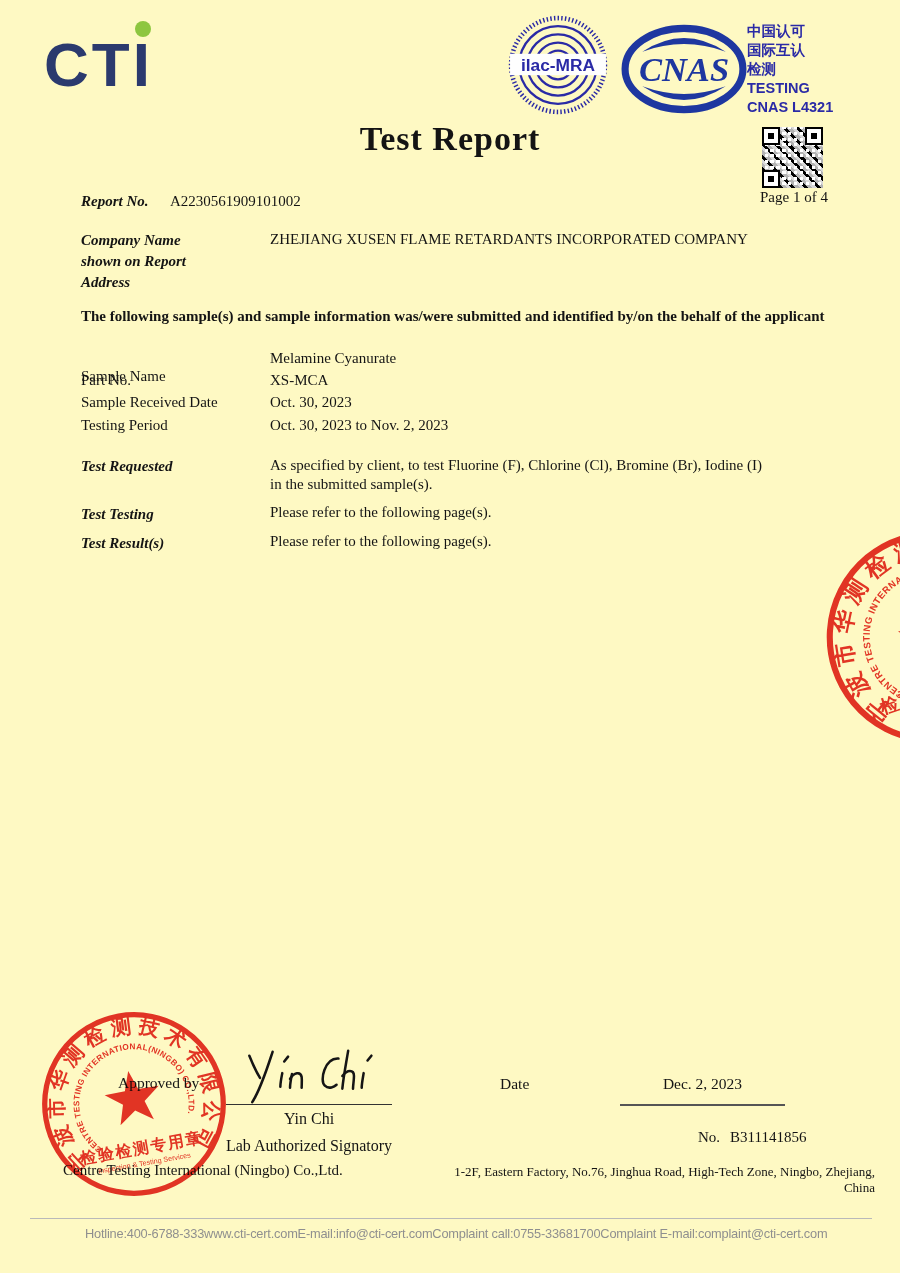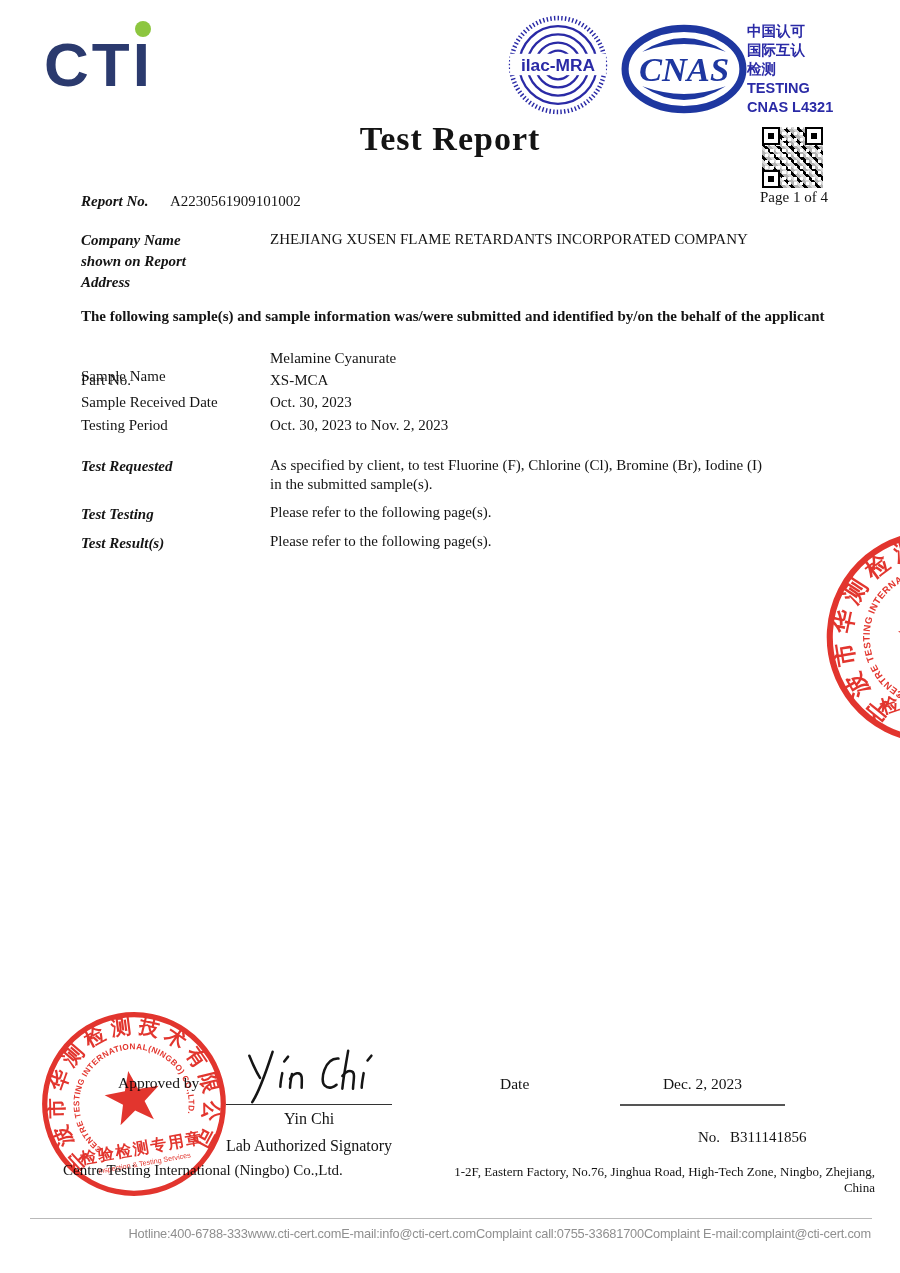--- a/index.html
+++ b/index.html
@@ -1,17 +1,17 @@
 <!DOCTYPE html>
 <html><head>
 <meta charset="utf-8">
 <style>
   html,body{margin:0;padding:0;background:#e8e8e8;}
   .page{
-    position:relative;width:900px;height:1273px;margin:0 auto;background:#ffffff;
+    position:relative;width:900px;height:1273px;margin:0 auto;background:#fef9c3;
     font-family:"Liberation Serif",serif;color:#141414;overflow:hidden;
   }
   .abs{position:absolute;}
 
   
   .cti-logo{left:44px;top:34px;display:flex;align-items:flex-end;gap:14px;
     font-family:"Liberation Sans",sans-serif;font-weight:bold;color:#2b3a6e;}
   .cti-latin{font-size:62px;line-height:62px;letter-spacing:3px;display:flex;}
   .cti-i{position:relative;}
   .cti-i .dot{position:absolute;top:-13px;left:50%;transform:translateX(-50%);
@@ -56,21 +56,21 @@
   .company-bottom{left:63px;top:1162px;font-size:15px;}
   .date-label{left:500px;top:1075px;font-size:15.5px;}
   .date-value{left:620px;top:1075px;width:165px;text-align:center;font-size:15.5px;}
   .date-line{left:620px;top:1104px;width:165px;height:0;border-top:2px solid #555;}
   .no-line{left:698px;top:1129px;font-size:15px;}
   .no-line .no-val{margin-left:10px;text-align:center;}
   .addr-right{left:425px;top:1164px;width:450px;text-align:right;font-size:13px;}
 
   
   .footer-rule{left:30px;top:1218px;width:842px;height:0;border-top:1.5px solid #b9b9b9;}
-  .footer{left:85px;top:1226px;width:786px;display:flex;justify-content:flex-end;
+  .footer{left:85px;top:1226px;width:786px;display:flex;justify-content:flex-start;
     font-family:"Liberation Sans",sans-serif;font-size:12.8px;letter-spacing:-0.2px;color:#8f8f8f;white-space:nowrap;}
 </style>
 </head>
 <body>
 
 <div class="page">
 
   <div class="abs cti-logo">
     <span class="cti-latin">
         <span>CT</span>

